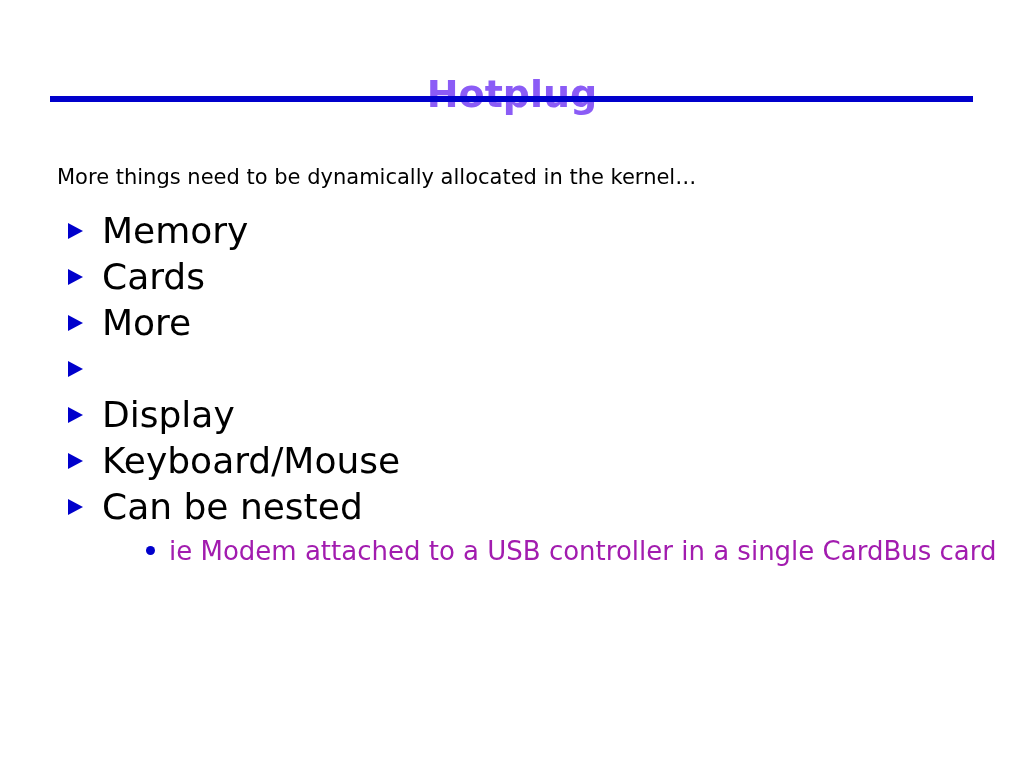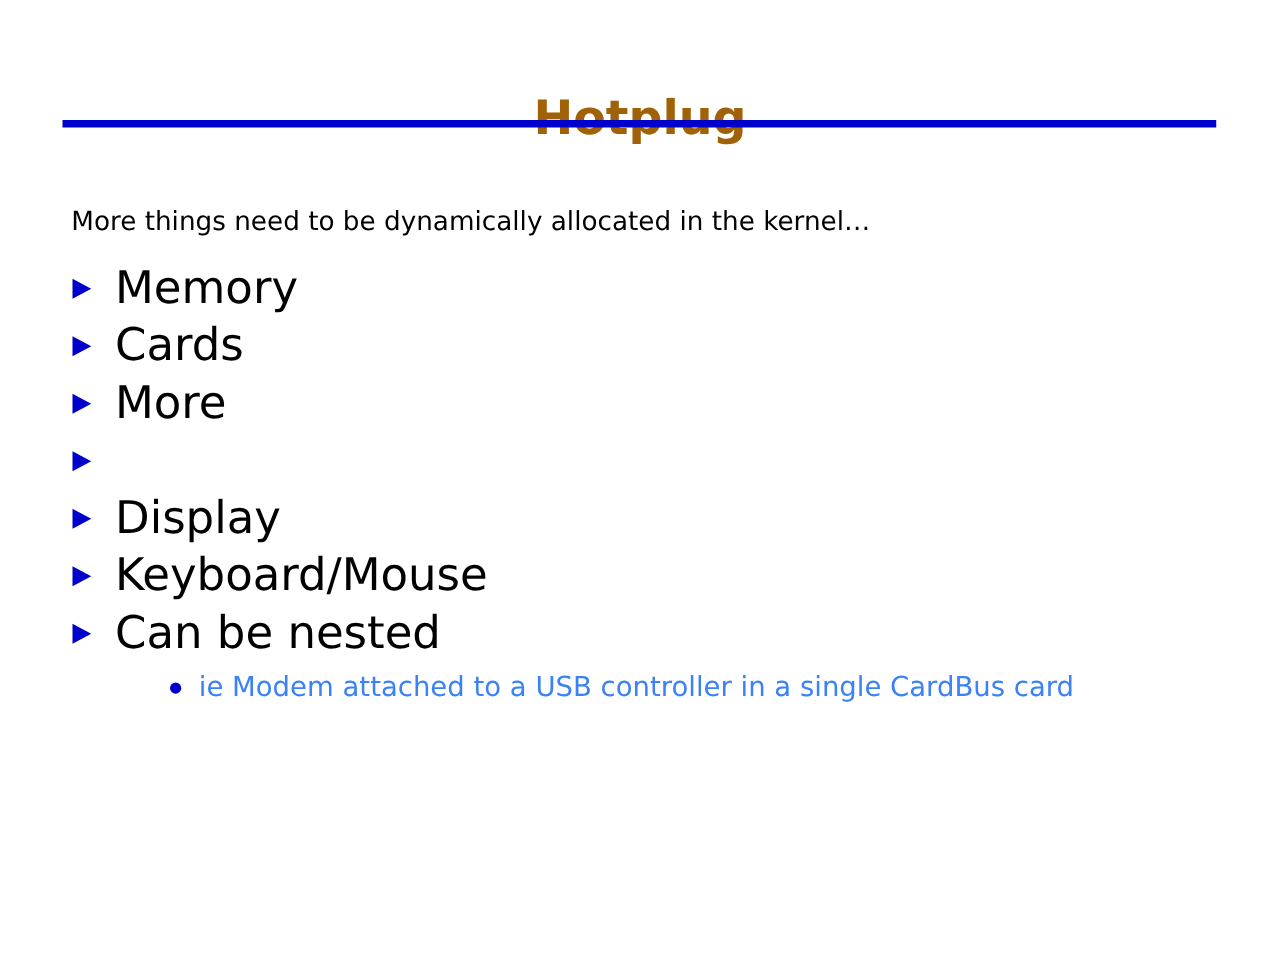--- a/index.html
+++ b/index.html
@@ -25,21 +25,21 @@
   
   .slide-title {
     position: absolute;
     left: 0;
     top: 46px;
     width: 1024px;
     text-align: center;
     font-family: "DejaVu Sans", sans-serif;
     font-size: 38px;
     font-weight: bold;
-    color: #a16207;
+    color: #8b5cf6;
     letter-spacing: 0px;
     line-height: 46px;
     white-space: nowrap;
   }
 
   .title-rule {
     position: absolute;
     left: 50px;
     top: 96px;
     width: 923px;
@@ -65,21 +65,21 @@
     font-size: 21px;
     font-weight: normal;
     color: #000000;
     line-height: 27px;
     white-space: nowrap;
   }
 
   
   .bullet-list {
     position: absolute;
-    left: 50px;
+    left: 60px;
     top: 208px;
     width: 950px;
     list-style: none;
     margin: 0;
     padding: 0;
   }
 
   .bullet-item {
     position: relative;
     min-height: 46px;
@@ -112,23 +112,23 @@
     list-style: none;
     margin: 0;
     padding: 0;
     margin-top: 2px;
   }
 
   .sub-item {
     position: relative;
     padding-left: 67px;
     font-family: "DejaVu Sans", sans-serif;
-    font-size: 22px;
+    font-size: 26px;
     font-weight: normal;
-    color: #3b82f6;
+    color: #a21caf;
     line-height: 38px;
     white-space: normal;
     width: 835px;
     box-sizing: content-box;
   }
 
   .sub-marker {
     position: absolute;
     left: 44px;
     top: 14px;

